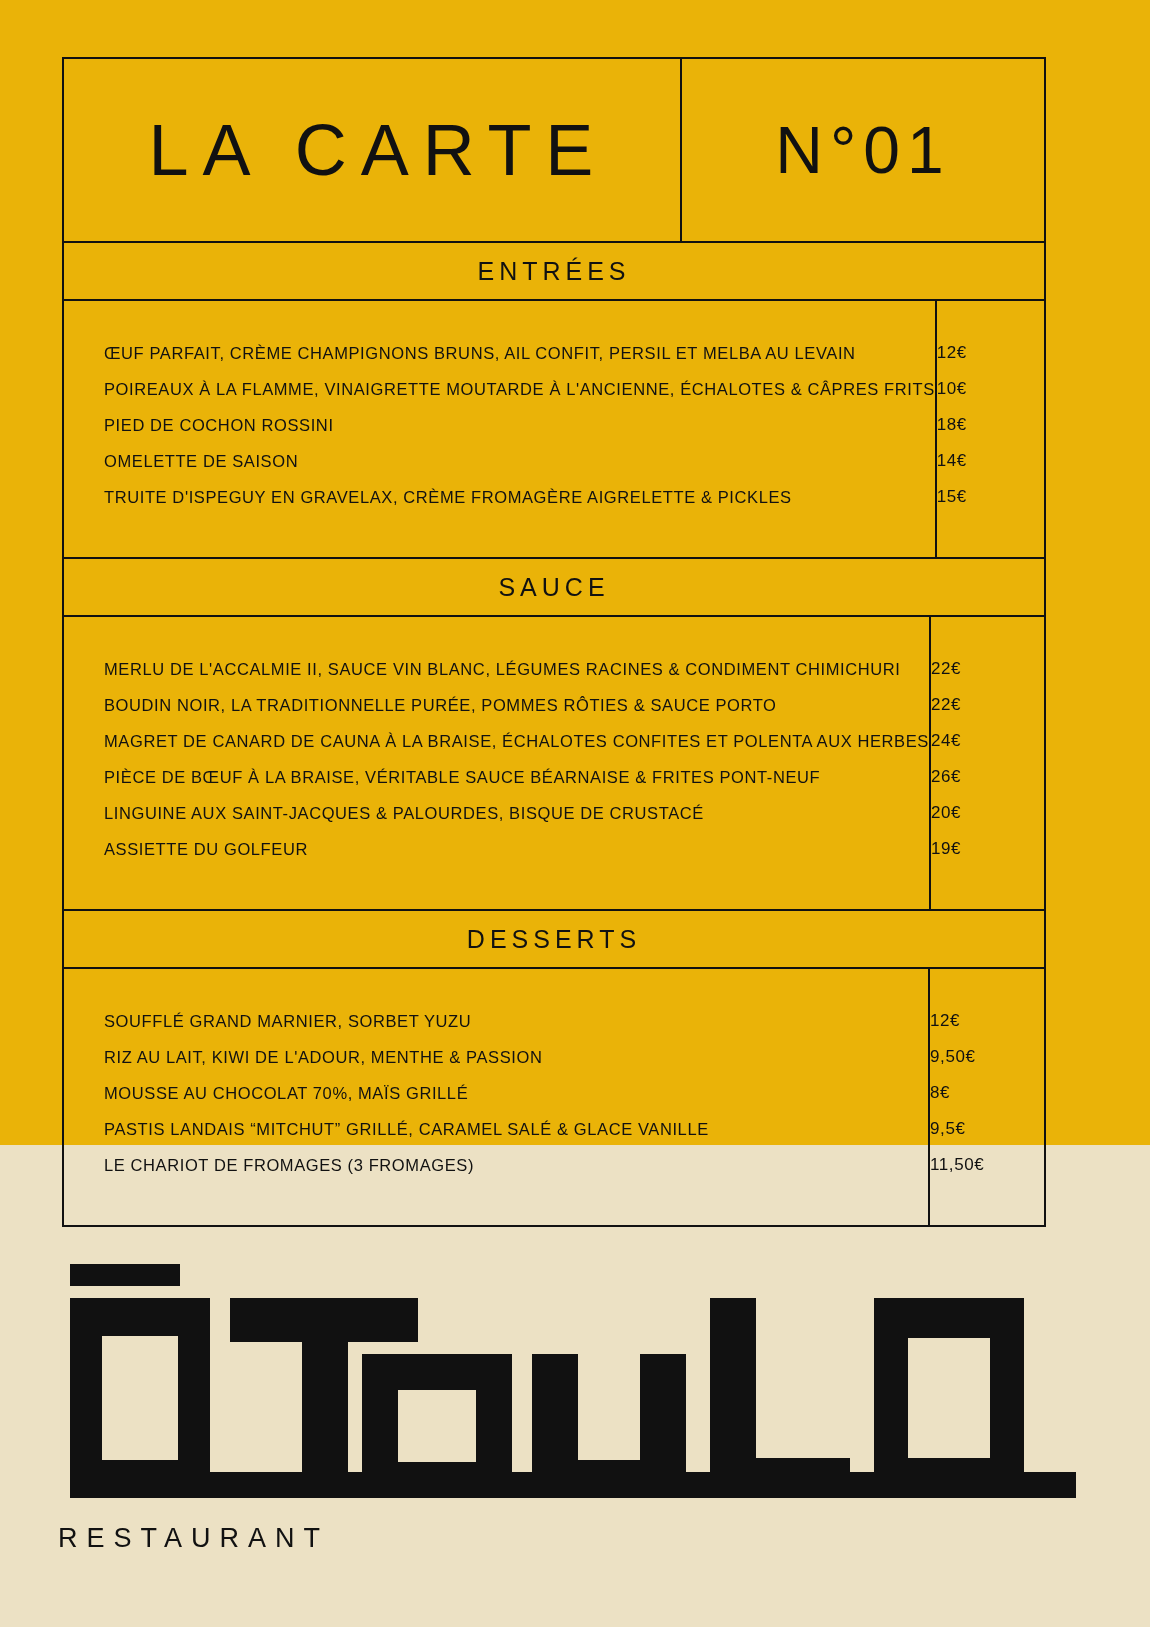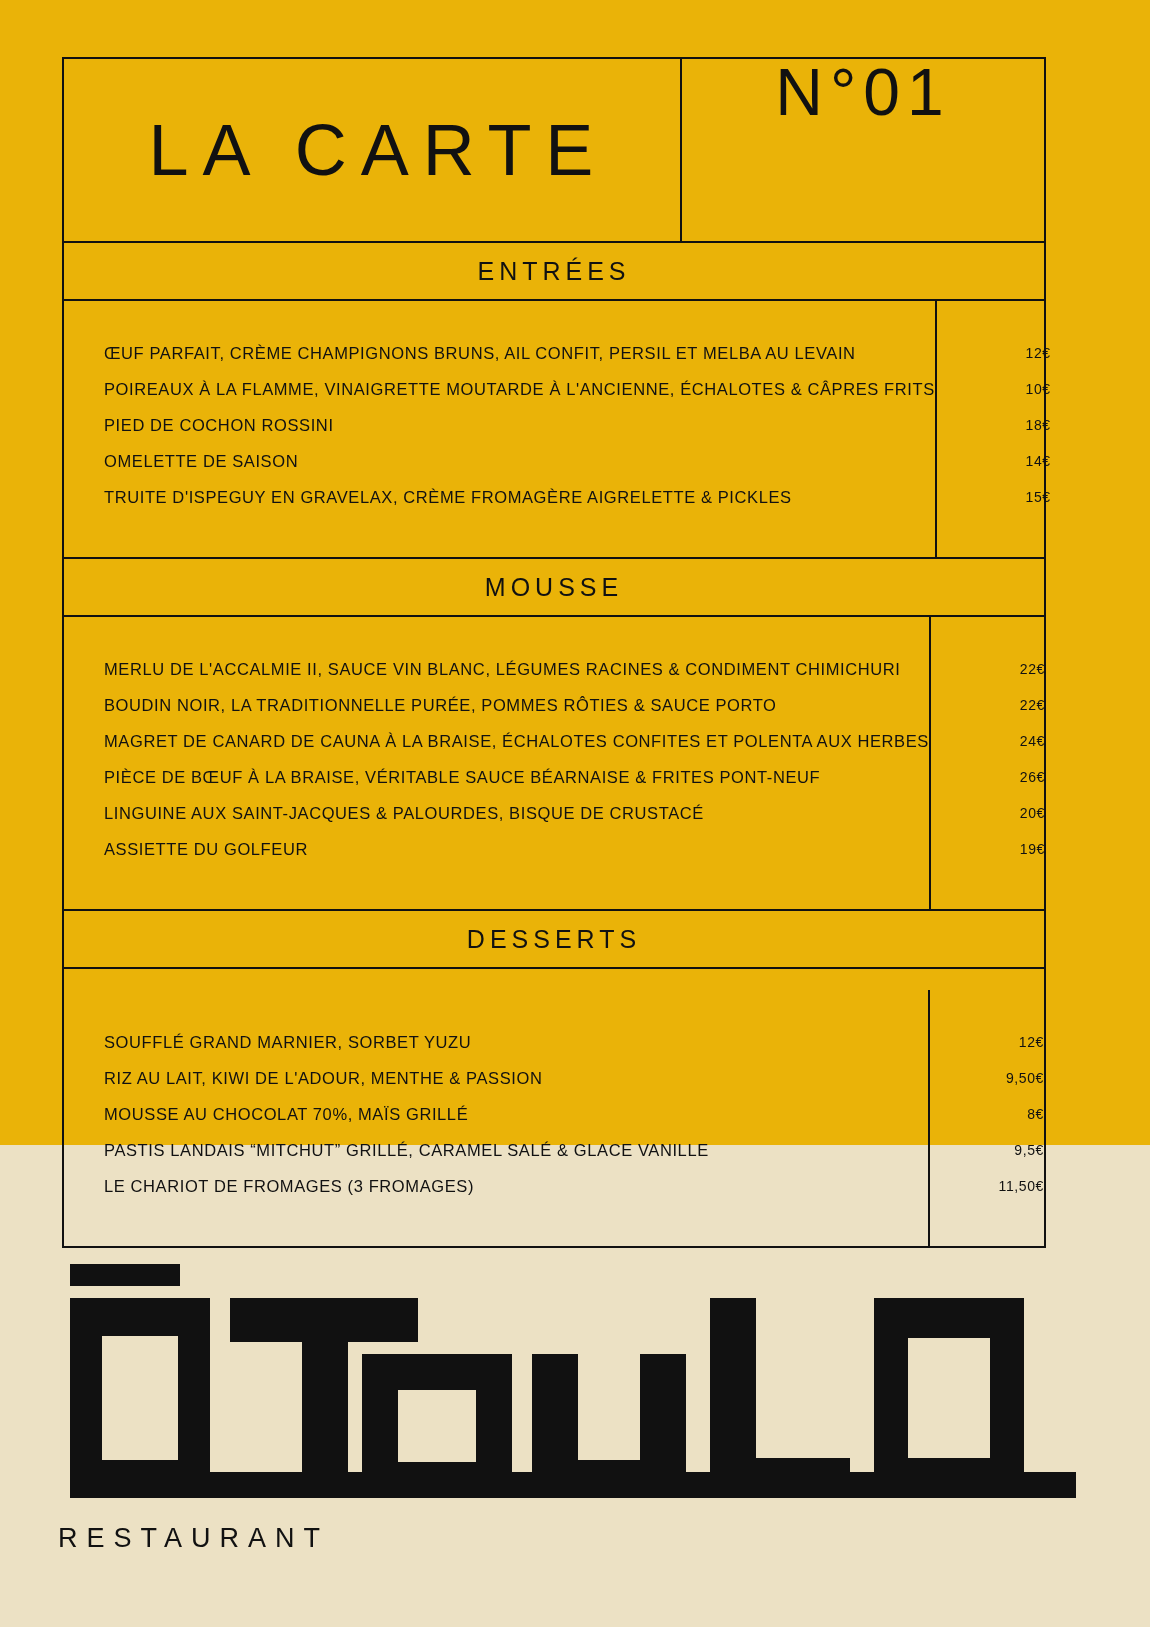--- a/index.html
+++ b/index.html
@@ -50,20 +50,21 @@
   .header-title span {
     font-size: 72px;
     letter-spacing: 14px;
     font-weight: 300;
     line-height: 1;
     padding-left: 12px;
   }
   .header-number {
     flex: 1 1 auto;
     display: flex;
+    align-items: center;
     justify-content: center;
   }
   .header-number span {
     font-size: 66px;
     letter-spacing: 7px;
     font-weight: 300;
     line-height: 1;
   }
 
   
@@ -80,21 +81,21 @@
     letter-spacing: 5px;
     font-weight: 400;
   }
 
   
   .items-block {
     display: flex;
     border-bottom: 2px solid #111;
     box-sizing: border-box;
   }
-  .items-block.last { border-bottom: none; margin-top: 21px; }
+  .items-block.last { border-bottom: none; }
   .items-names {
     flex: 1 1 auto;
     border-right: 2px solid #111;
     box-sizing: border-box;
     padding: 34px 0 42px 40px;
   }
   .items-prices {
     flex: 0 0 114px;
     box-sizing: border-box;
     padding: 34px 0 34px 0;
@@ -102,23 +103,23 @@
   .item-line {
     height: 36px;
     line-height: 36px;
     font-size: 16.5px;
     letter-spacing: 0.6px;
     white-space: nowrap;
   }
   .price-line {
     height: 36px;
     line-height: 36px;
-    font-size: 14px;
+    font-size: 17px;
     letter-spacing: 0.6px;
-    text-align: right;
+    text-align: left;
   }
   .block-entrees .item-line,
   .block-entrees .price-line { height: 36px; line-height: 36px; }
   .block-plats .item-line,
   .block-plats .price-line { height: 36px; line-height: 36px; }
   .block-desserts .item-line,
   .block-desserts .price-line { height: 36px; line-height: 36px; }
 
   
   .logo-area {
@@ -183,21 +184,21 @@
       <div class="items-prices">
         <div class="price-line">12€</div>
         <div class="price-line">10€</div>
         <div class="price-line">18€</div>
         <div class="price-line">14€</div>
         <div class="price-line">15€</div>
       </div>
     </div>
 
     <div class="section-band">
-      <span>MOUSSE</span>
+      <span>SAUCE</span>
     </div>
     <div class="items-block block-plats">
       <div class="items-names">
         <div class="item-line">MERLU DE L'ACCALMIE II, SAUCE VIN BLANC, LÉGUMES RACINES &amp; CONDIMENT CHIMICHURI</div>
         <div class="item-line">BOUDIN NOIR, LA TRADITIONNELLE PURÉE, POMMES RÔTIES &amp; SAUCE PORTO</div>
         <div class="item-line">MAGRET DE CANARD DE CAUNA À LA BRAISE, ÉCHALOTES CONFITES ET POLENTA AUX HERBES</div>
         <div class="item-line">PIÈCE DE BŒUF À LA BRAISE, VÉRITABLE SAUCE BÉARNAISE &amp; FRITES PONT-NEUF</div>
         <div class="item-line">LINGUINE AUX SAINT-JACQUES &amp; PALOURDES, BISQUE DE CRUSTACÉ</div>
         <div class="item-line">ASSIETTE DU GOLFEUR</div>
       </div>

